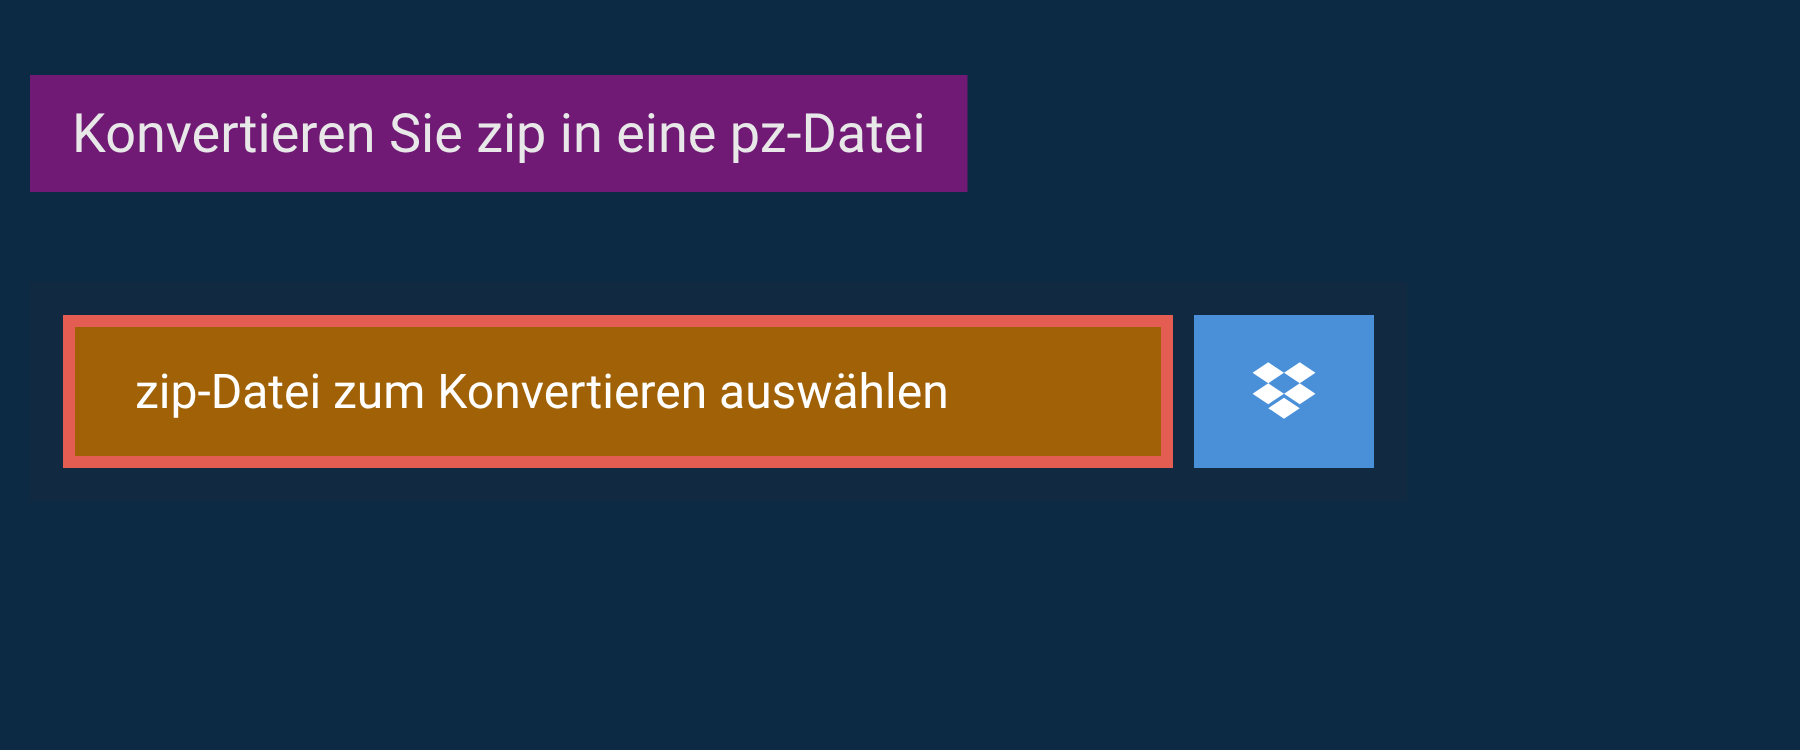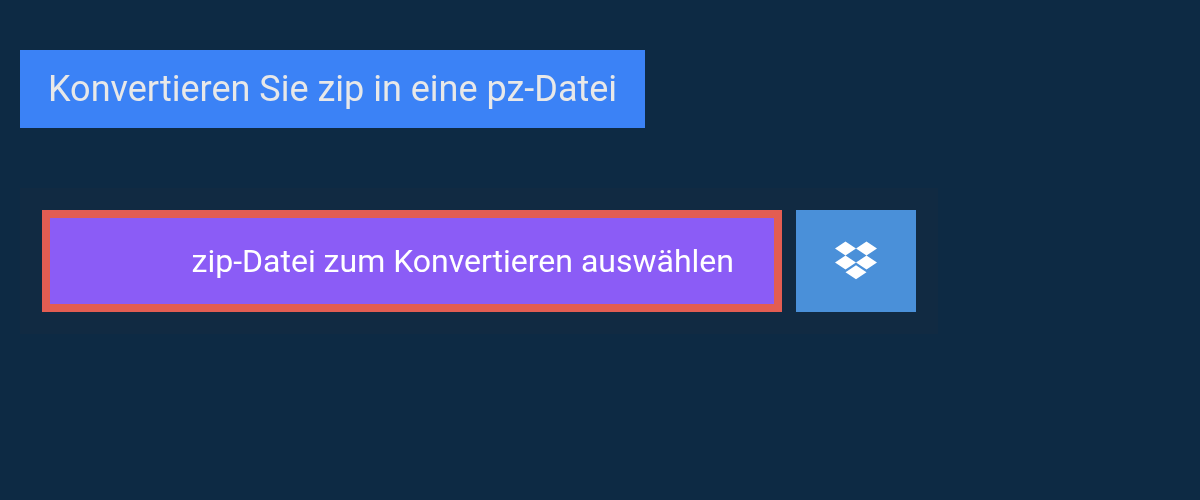--- a/index.html
+++ b/index.html
@@ -8,50 +8,50 @@
       box-sizing: border-box;
     }
     body {
       width: 1200px;
       height: 500px;
       background-color: #0d2a44;
       font-family: -apple-system, BlinkMacSystemFont, "Segoe UI", Roboto, sans-serif;
       padding: 50px 20px;
     }
     .header-bar {
-      background-color: #3b82f6;
+      background-color: #701a75;
       display: inline-block;
       padding: 18px 28px;
       margin-bottom: 60px;
     }
     .header-title {
       color: #e8e8e8;
       font-size: 36px;
       font-weight: 400;
     }
     .upload-section {
       background-color: #112a42;
       padding: 22px;
       display: flex;
       gap: 14px;
       width: 918px;
     }
     .select-button {
-      background-color: #8b5cf6;
+      background-color: #a16207;
       border: 8px solid #e35d52;
       color: #ffffff;
       font-size: 32px;
       font-weight: 400;
       padding: 24px 40px;
       text-align: center;
       cursor: pointer;
       flex: 1;
       display: flex;
       align-items: center;
-      justify-content: flex-end;
+      justify-content: flex-start;
     }
     .dropbox-button {
       background-color: #4a90d9;
       width: 120px;
       display: flex;
       align-items: center;
       justify-content: center;
       cursor: pointer;
     }
     .dropbox-button svg {

